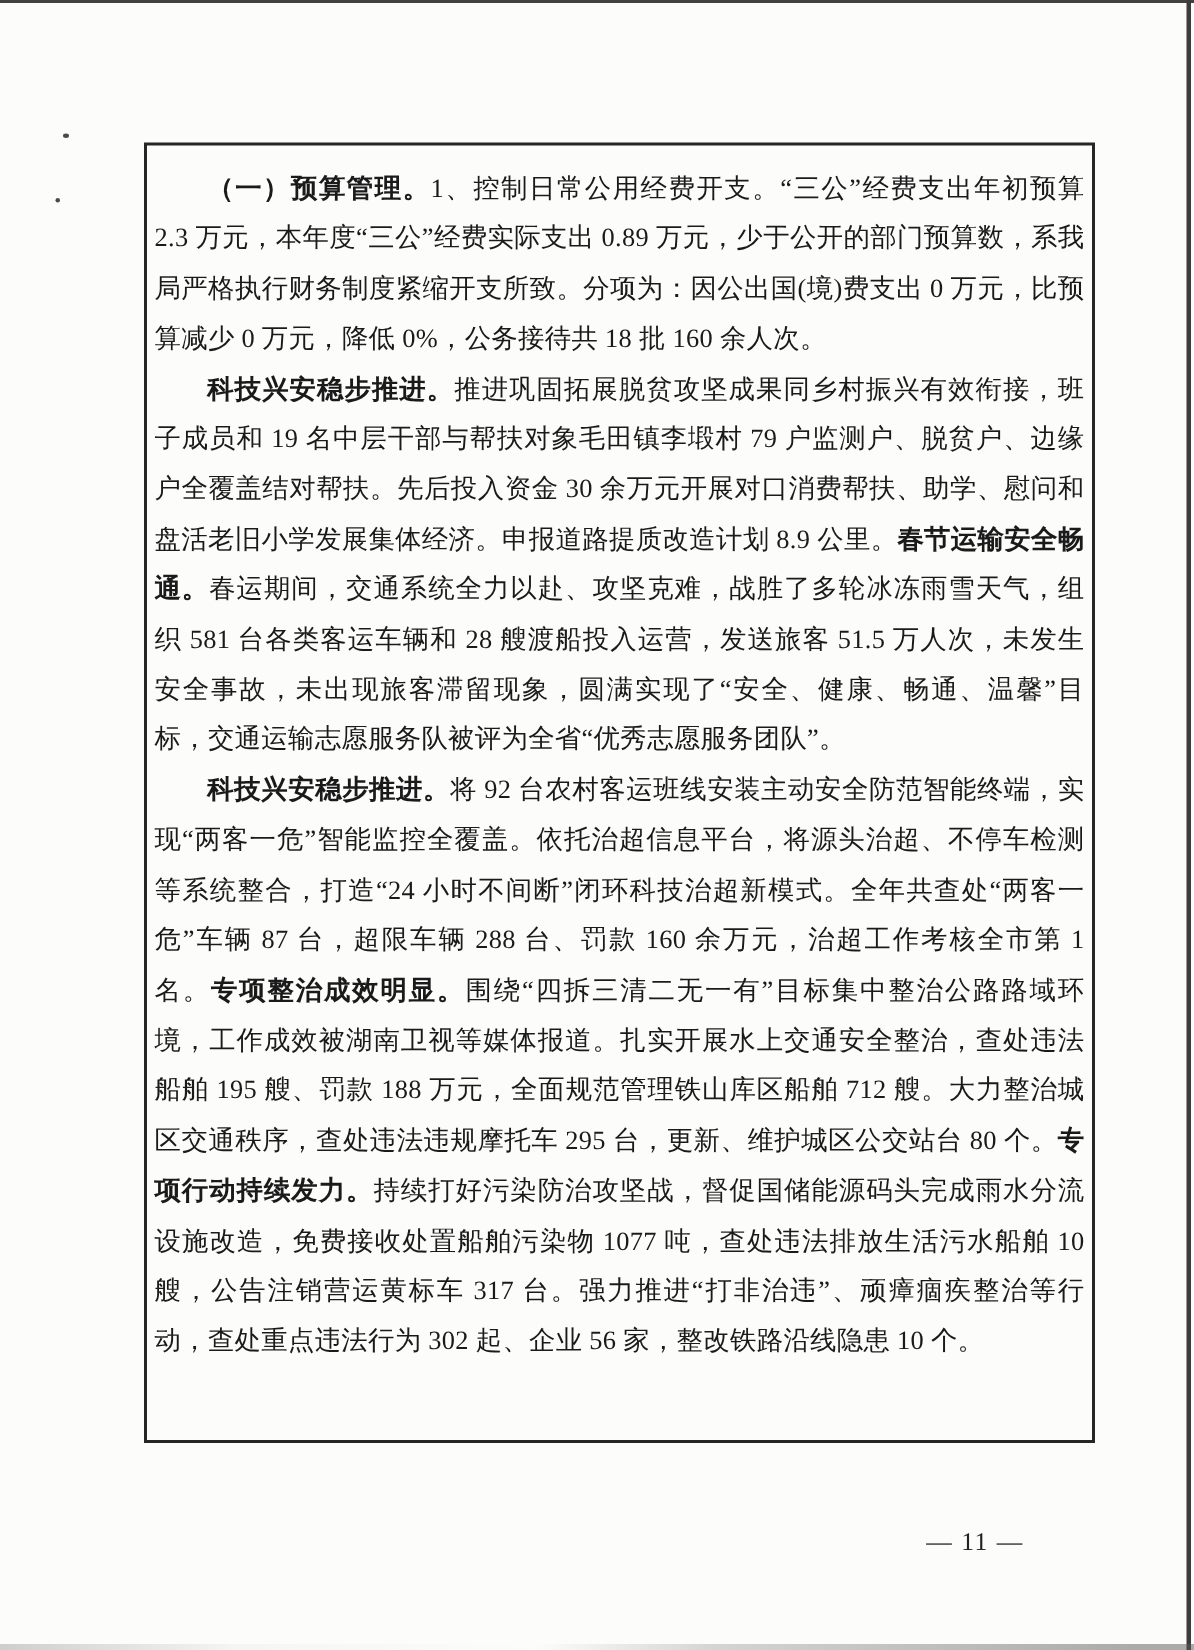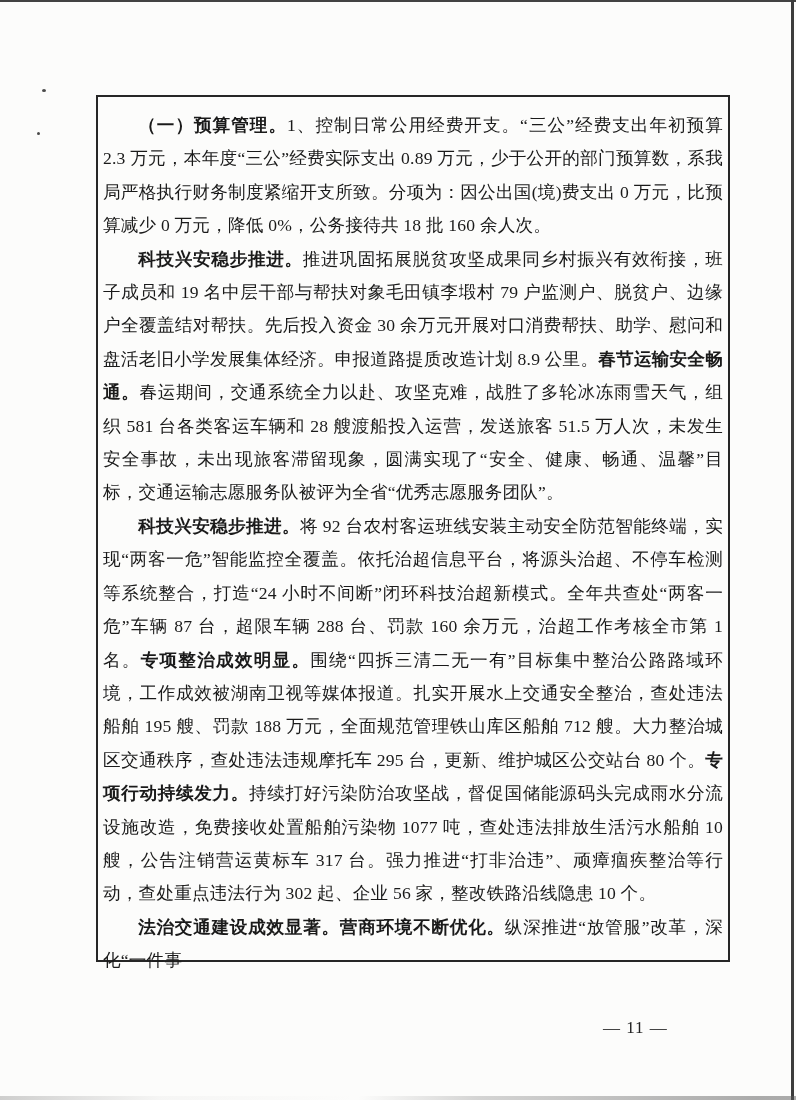--- a/index.html
+++ b/index.html
@@ -62,35 +62,35 @@
     margin: 0;
     text-indent: 2em;
   }
   .bold {
     font-weight: 700;
   }
   .page-number {
     position: absolute;
     left: 603px; top: 1018px;
     width: 94px;
+    text-align: center;
     font-size: 17px;
     letter-spacing: 1px;
     color: #222;
     white-space: nowrap;
   }
 </style>
 </head>
 <body>
 
 <div class="scan-edge-top"></div>
 <div class="scan-edge-right"></div>
 <div class="scan-edge-bottom"></div>
 <div class="speck speck-1"></div>
 <div class="speck speck-2"></div>
 
 <div class="text-box">
     <div class="para"><span class="bold">（一）预算管理。</span><span>1、控制日常公用经费开支。“三公”经费支出年初预算 2.3 万元，本年度“三公”经费实际支出 0.89 万元，少于公开的部门预算数，系我局严格执行财务制度紧缩开支所致。分项为：因公出国(境)费支出 0 万元，比预算减少 0 万元，降低 0%，公务接待共 18 批 160 余人次。</span></div>
     <div class="para"><span class="bold">科技兴安稳步推进。</span><span>推进巩固拓展脱贫攻坚成果同乡村振兴有效衔接，班子成员和 19 名中层干部与帮扶对象毛田镇李塅村 79 户监测户、脱贫户、边缘户全覆盖结对帮扶。先后投入资金 30 余万元开展对口消费帮扶、助学、慰问和盘活老旧小学发展集体经济。申报道路提质改造计划 8.9 公里。</span><span class="bold">春节运输安全畅通。</span><span>春运期间，交通系统全力以赴、攻坚克难，战胜了多轮冰冻雨雪天气，组织 581 台各类客运车辆和 28 艘渡船投入运营，发送旅客 51.5 万人次，未发生安全事故，未出现旅客滞留现象，圆满实现了“安全、健康、畅通、温馨”目标，交通运输志愿服务队被评为全省“优秀志愿服务团队”。</span></div>
     <div class="para"><span class="bold">科技兴安稳步推进。</span><span>将 92 台农村客运班线安装主动安全防范智能终端，实现“两客一危”智能监控全覆盖。依托治超信息平台，将源头治超、不停车检测等系统整合，打造“24 小时不间断”闭环科技治超新模式。全年共查处“两客一危”车辆 87 台，超限车辆 288 台、罚款 160 余万元，治超工作考核全市第 1 名。</span><span class="bold">专项整治成效明显。</span><span>围绕“四拆三清二无一有”目标集中整治公路路域环境，工作成效被湖南卫视等媒体报道。扎实开展水上交通安全整治，查处违法船舶 195 艘、罚款 188 万元，全面规范管理铁山库区船舶 712 艘。大力整治城区交通秩序，查处违法违规摩托车 295 台，更新、维护城区公交站台 80 个。</span><span class="bold">专项行动持续发力。</span><span>持续打好污染防治攻坚战，督促国储能源码头完成雨水分流设施改造，免费接收处置船舶污染物 1077 吨，查处违法排放生活污水船舶 10 艘，公告注销营运黄标车 317 台。强力推进“打非治违”、顽瘴痼疾整治等行动，查处重点违法行为 302 起、企业 56 家，整改铁路沿线隐患 10 个。</span></div>
-    <div class="para"><span class="bold">法治交通建设成效显著。营商环境不断优化。</span><span>纵深推进“放管服”改革，深化“一件事</span></div>
   </div>
 
 <div class="page-number">— 11 —</div>
 
 </body></html>

